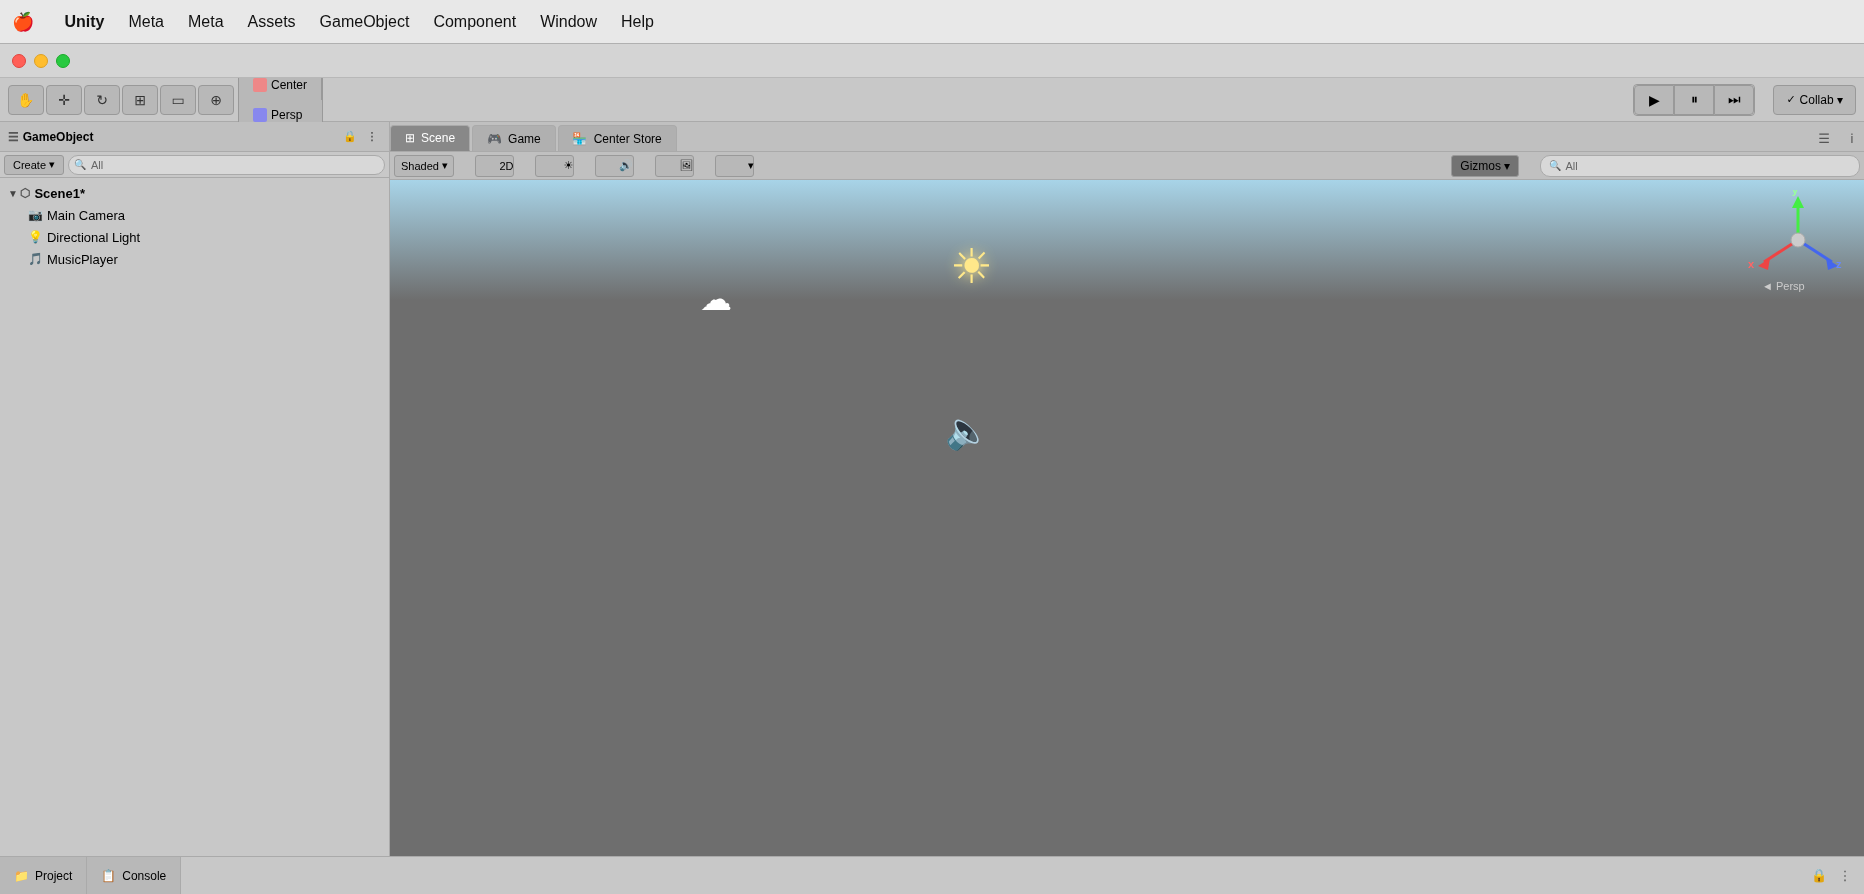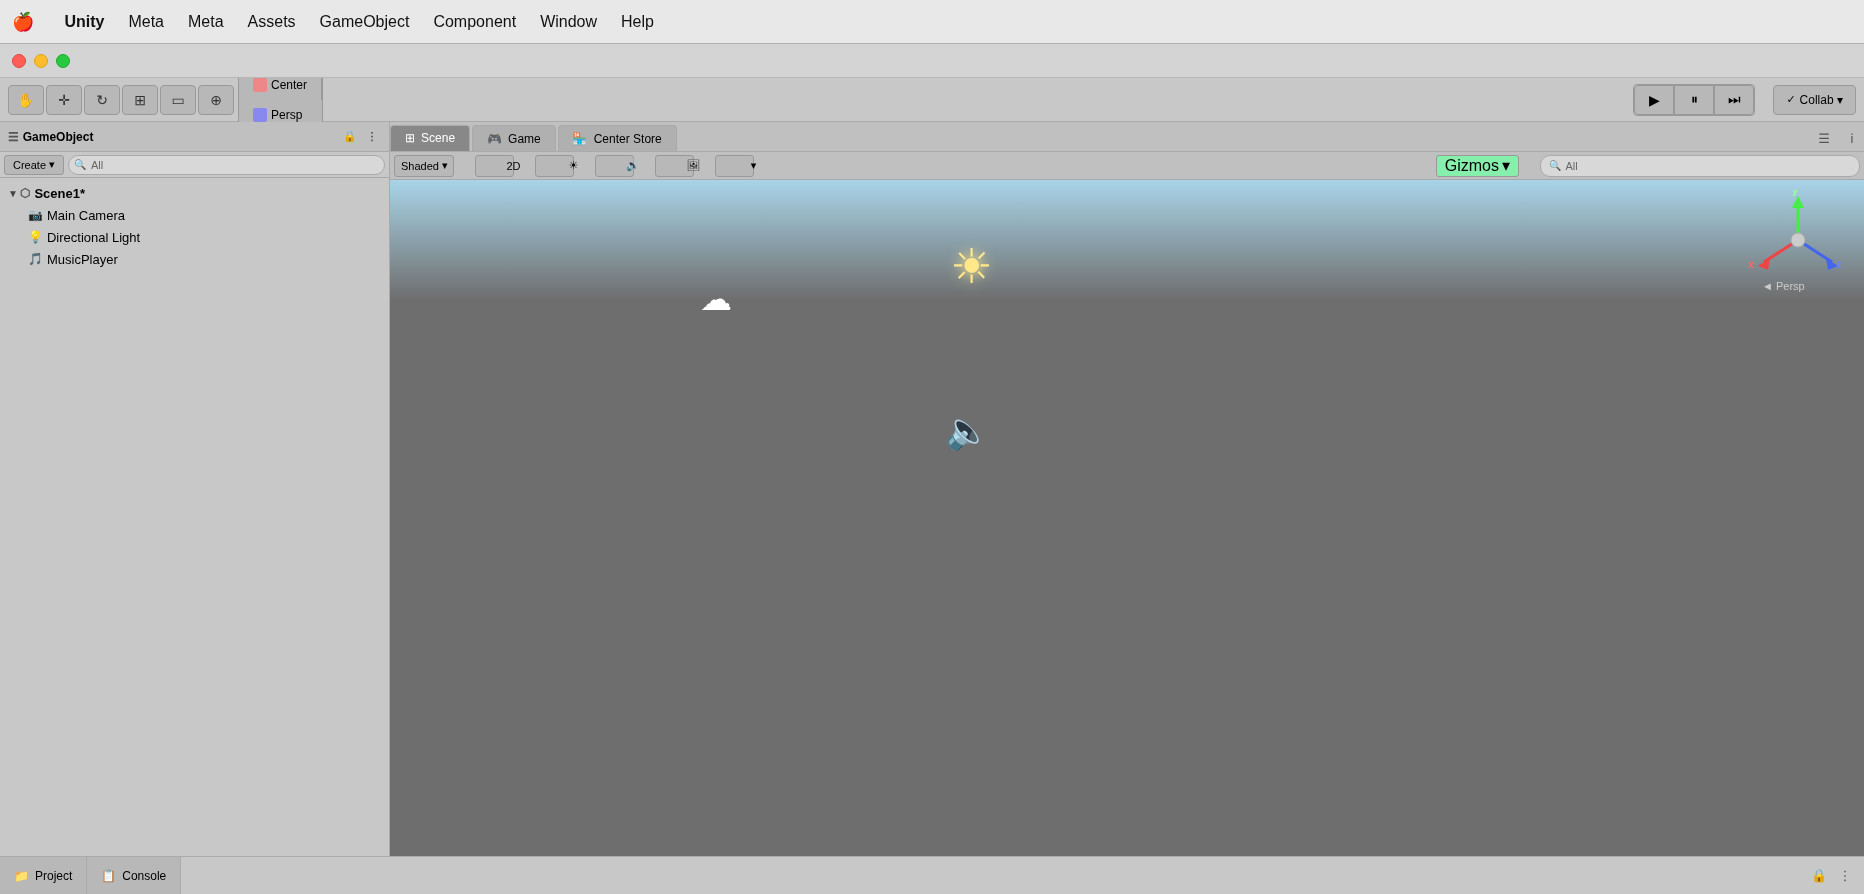--- a/index.html
+++ b/index.html
@@ -326,32 +326,32 @@
     }
     .scene-tool-btn {
       height: 22px;
       width: 28px;
       background: #b8b8b8;
       border: 1px solid #999;
       border-radius: 3px;
       cursor: pointer;
       display: flex;
       align-items: center;
-      justify-content: center;
+      justify-content: flex-end;
       font-size: 11px;
       padding-left: 37px;
     }
     .gizmos-btn {
       height: 22px;
       padding: 0 8px;
-      background: #86efac;
+      background: #737373;
       border: 1px solid #999;
       border-radius: 3px;
       cursor: pointer;
-      font-size: 16px;
+      font-size: 12px;
       display: flex;
       align-items: center;
       gap: 3px;
       margin-left: auto;
     }
     .all-search {
       height: 22px;
       flex: 1;
       max-width: 320px;
       background: #d8d8d8;

